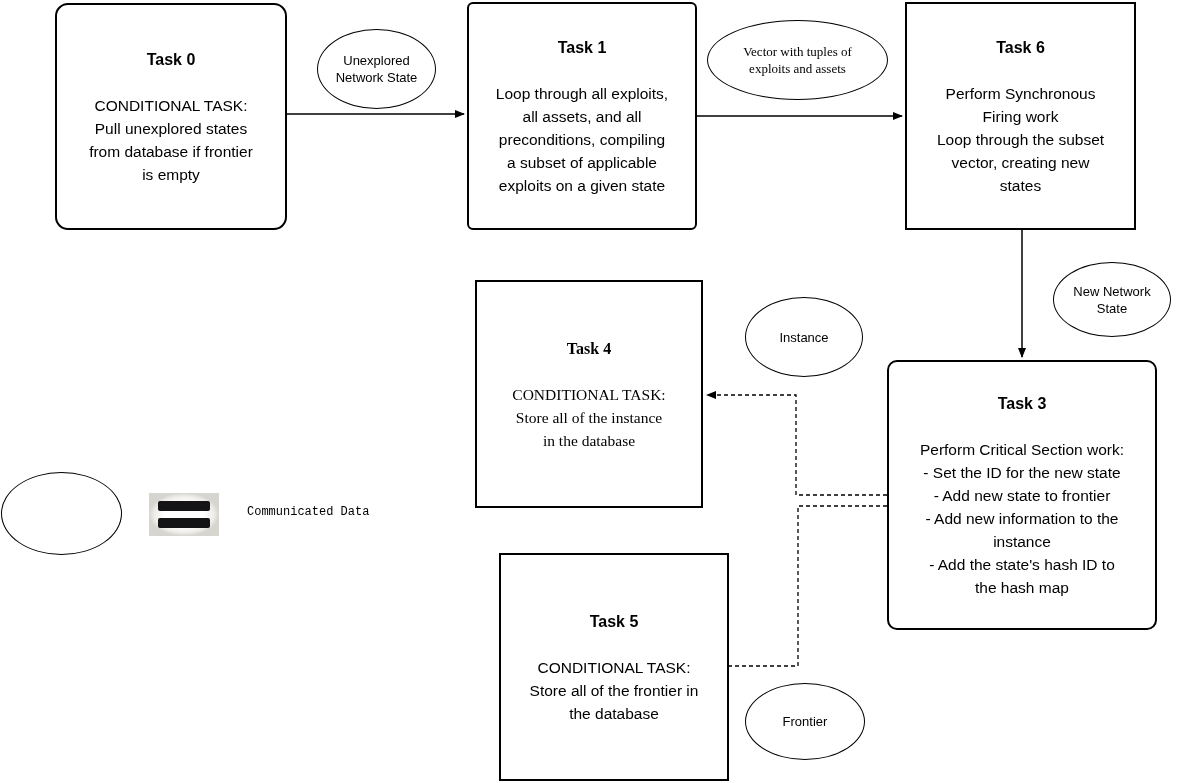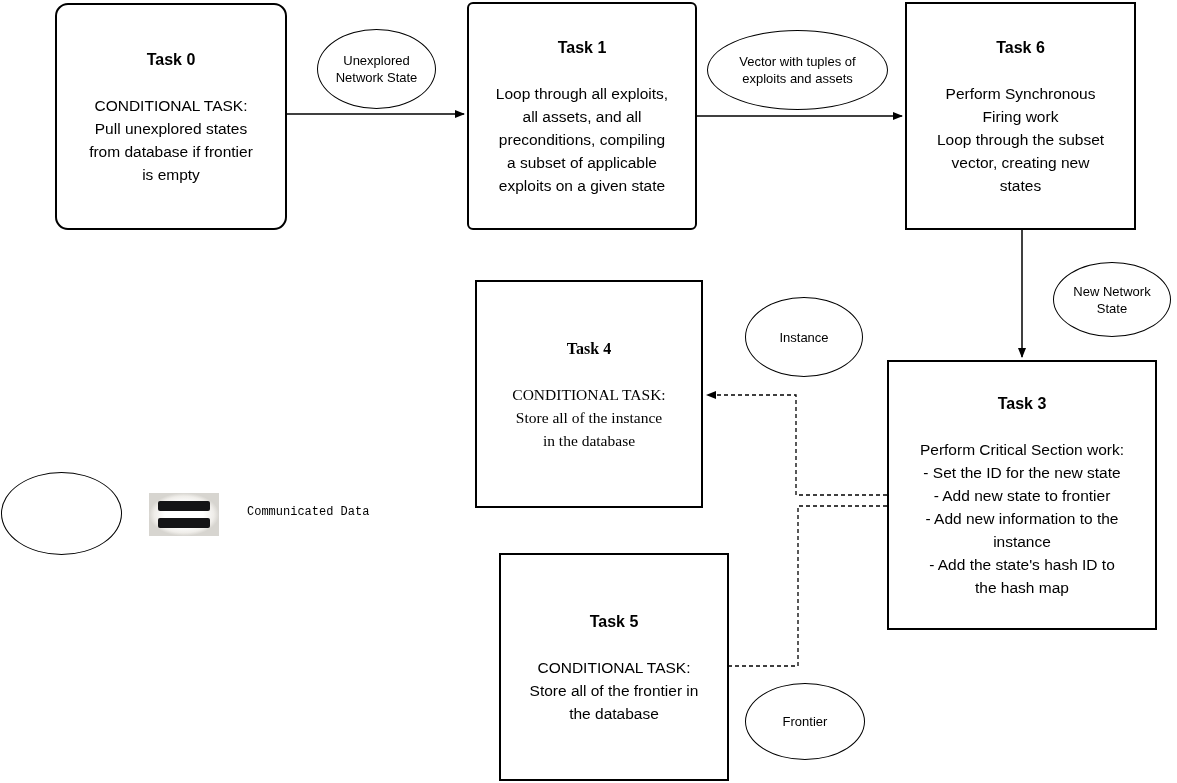--- a/index.html
+++ b/index.html
@@ -29,26 +29,26 @@
   }
   .task { border: 2px solid #000000; }
   .task .title { font-weight: bold; font-size: 16px; line-height: 23px; white-space: pre; }
   .task .body  { font-size: 15.5px; line-height: 23px; white-space: pre; margin-top: 23px; }
   .ellipse { border: 1.5px solid #000000; border-radius: 50%; }
   .elabel { font-size: 13px; line-height: 17px; white-space: pre; text-align: center; }
 
   #task0 { left: 55px;  top: 3px;   width: 232px; height: 227px; border-radius: 13px; }
   #task1 { left: 467px; top: 2px;   width: 230px; height: 228px; border-radius: 6px; }
   #task2 { left: 905px; top: 2px;   width: 231px; height: 228px; }
-  #task3 { left: 887px; top: 360px; width: 270px; height: 270px; }
+  #task3 { left: 887px; top: 360px; width: 270px; height: 270px; border-radius: 10px; }
   #task4 { left: 475px; top: 280px; width: 228px; height: 228px; font-family: Liberation Serif, serif; }
   #task5 { left: 472px; top: 553px; width: 230px; height: 228px; margin-left: 27px; }
 
   #e-unexplored { left: 317px;  top: 29px;  width: 119px; height: 80px; }
-  #e-vector     { left: 707px;  top: 30px;  width: 181px; height: 80px; }
+  #e-vector     { left: 707px;  top: 20px;  width: 181px; height: 80px; font-family: Liberation Serif, serif; }
   #e-newstate   { left: 1053px; top: 262px; width: 118px; height: 75px; }
   #e-instance   { left: 745px;  top: 297px; width: 118px; height: 80px; }
   #e-frontier   { left: 745px;  top: 683px; width: 120px; height: 77px; }
 
   #legend-ellipse { left: 1px; top: 472px; width: 121px; height: 83px; }
   .equals-img {
     position: absolute;
     left: 149px; top: 493px;
     width: 70px; height: 43px;
     background: radial-gradient(closest-side, #ffffff 55%, #efede9 85%, #d7d5d0 100%);

